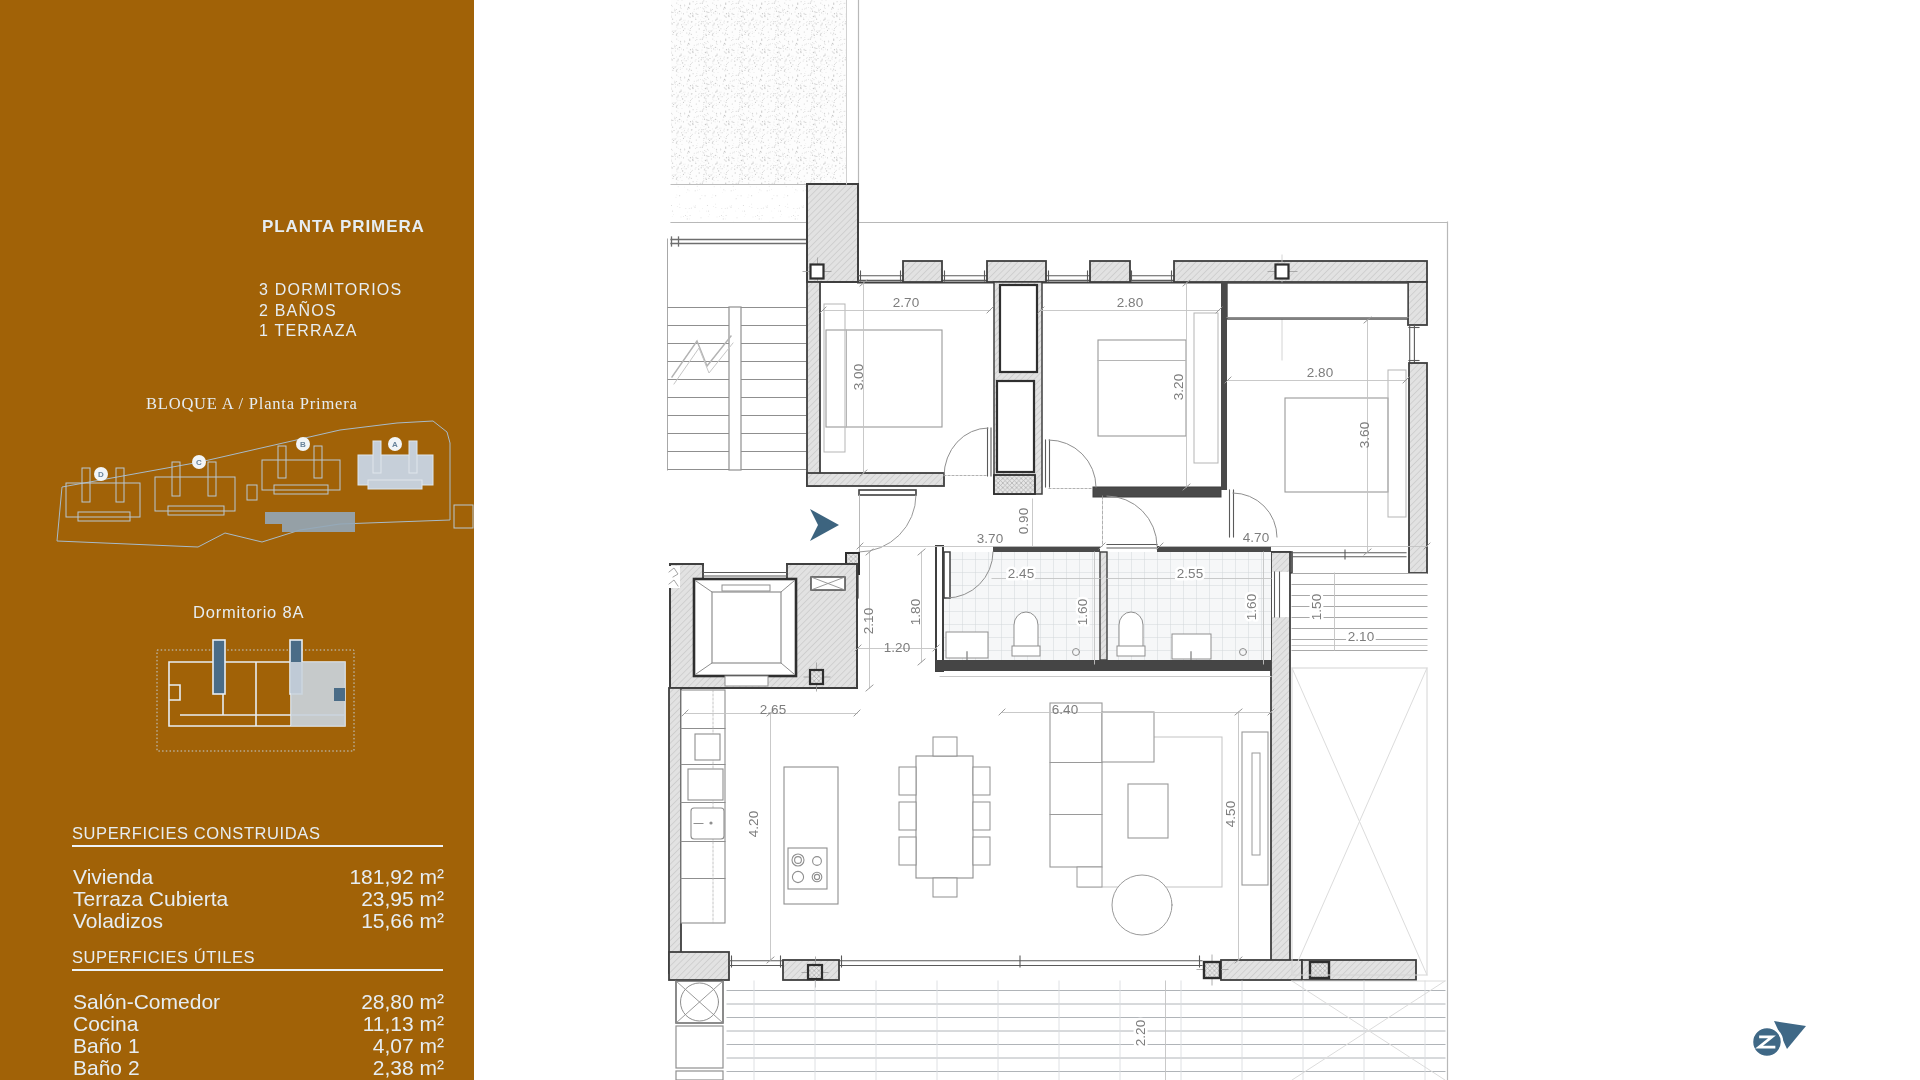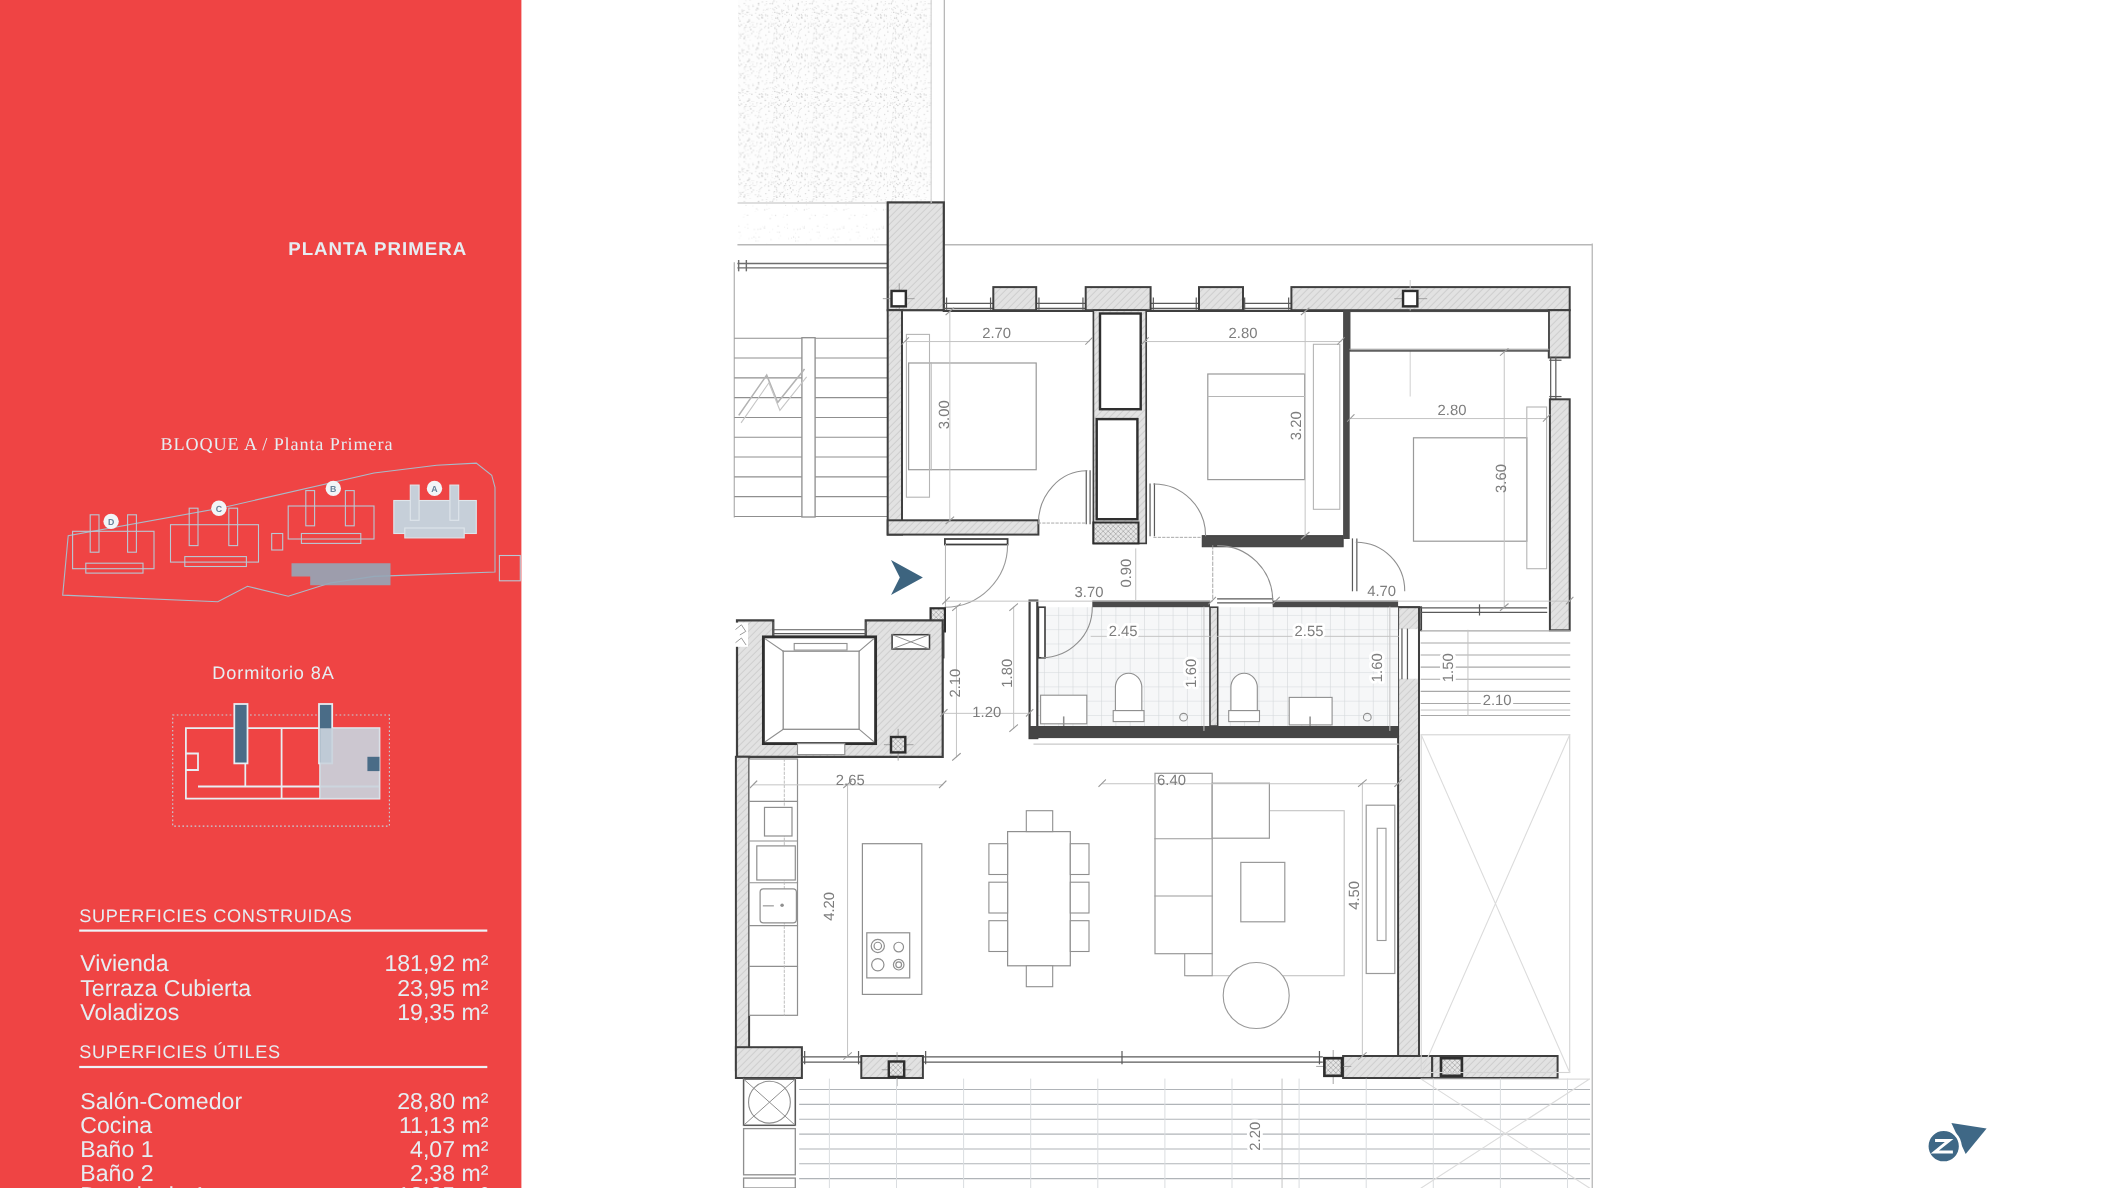--- a/index.html
+++ b/index.html
@@ -1,48 +1,49 @@
 <!DOCTYPE html>
 <html><head>
 <meta charset="utf-8">
 <style>
   html,body{margin:0;padding:0;width:1920px;height:1080px;overflow:hidden;background:#ffffff;
     font-family:"Liberation Sans",sans-serif;}
-  #sidebar{position:absolute;left:0;top:0;width:474px;height:1080px;background:#ef4444;color:#e6edf2;}
+  #sidebar{position:absolute;left:0;top:0;width:474px;height:1080px;background:#a16207;color:#e6edf2;}
   .sb{position:absolute;white-space:nowrap;}
   .h1{font-size:17px;font-weight:bold;letter-spacing:0.9px;}
   .h2{font-size:16px;letter-spacing:1.2px;line-height:20.5px;}
   .h3{font-size:16.5px;letter-spacing:.8px;}
   .sec{font-size:16.5px;letter-spacing:.6px;}
   .row{position:absolute;width:371px;left:73px;font-size:21px;}
   .row b{font-weight:normal;float:right;}
   .rule{position:absolute;left:72px;width:371px;height:2px;background:#eef3f7;}
   #plan{position:absolute;left:0;top:0;}
 </style>
 </head>
 <body>
 
 <div id="sidebar">
 
   <div class="sb h1" style="left:262px;top:217px;">PLANTA PRIMERA</div>
 
+  <div class="sb h2" style="left:259px;top:280px;">3 DORMITORIOS<br>2 BAÑOS<br>1 TERRAZA</div>
 
   <div class="sb h3" style="left:146px;top:394px;font-family:Liberation Serif, serif;">BLOQUE A / Planta Primera</div>
 
   <div class="sb h3" style="left:193px;top:603px;">Dormitorio 8A</div>
 
   <div class="sb sec" style="left:72px;top:824px;">SUPERFICIES CONSTRUIDAS</div>
 
   <div class="rule" style="top:845px;"></div>
 
   <div class="row" style="top:865px;">Vivienda<b>181,92 m²</b></div>
 
   <div class="row" style="top:887px;">Terraza Cubierta<b>23,95 m²</b></div>
 
-  <div class="row" style="top:909px;">Voladizos<b>19,35 m²</b></div>
+  <div class="row" style="top:909px;">Voladizos<b>15,66 m²</b></div>
 
   <div class="sb sec" style="left:72px;top:948px;">SUPERFICIES ÚTILES</div>
 
   <div class="rule" style="top:969px;"></div>
 
   <div class="row" style="top:990px;">Salón-Comedor<b>28,80 m²</b></div>
 
   <div class="row" style="top:1012px;">Cocina<b>11,13 m²</b></div>
 
   <div class="row" style="top:1034px;">Baño 1<b>4,07 m²</b></div>

